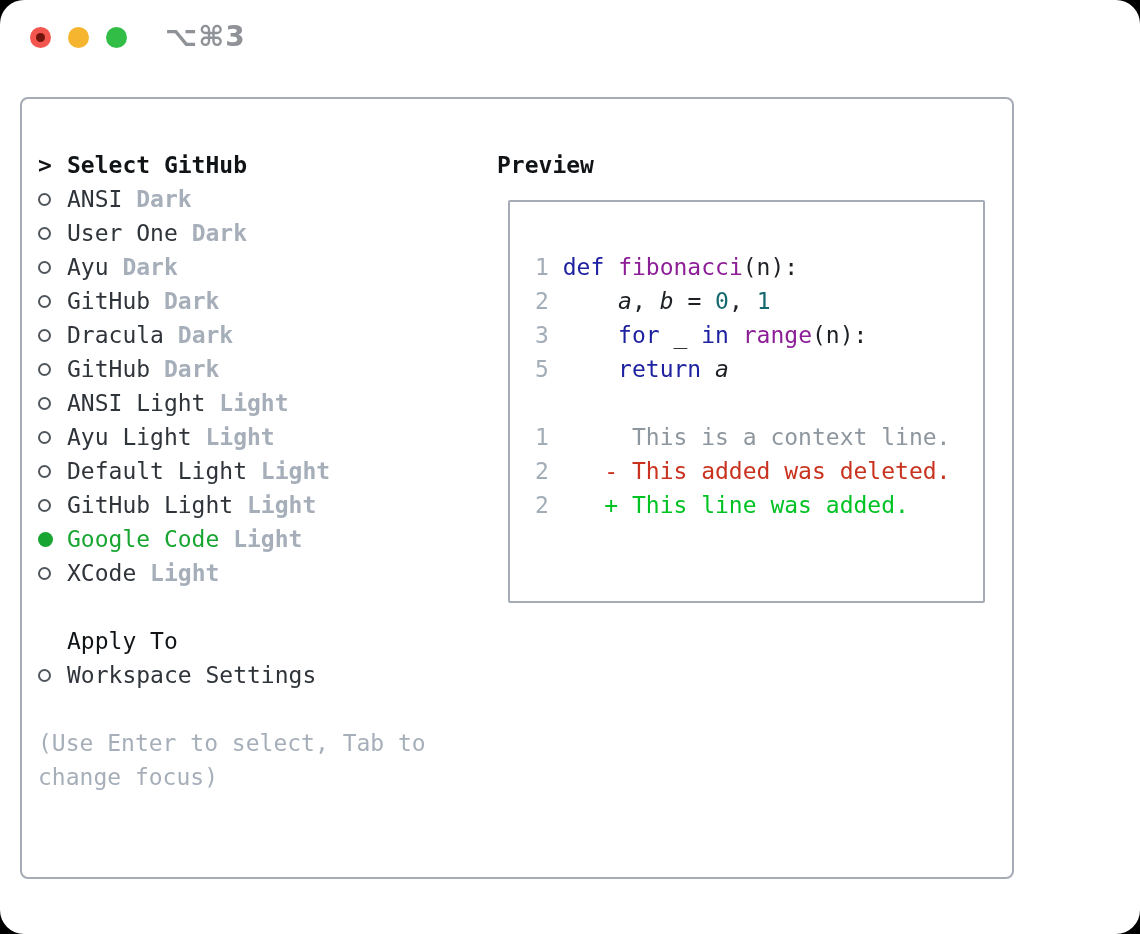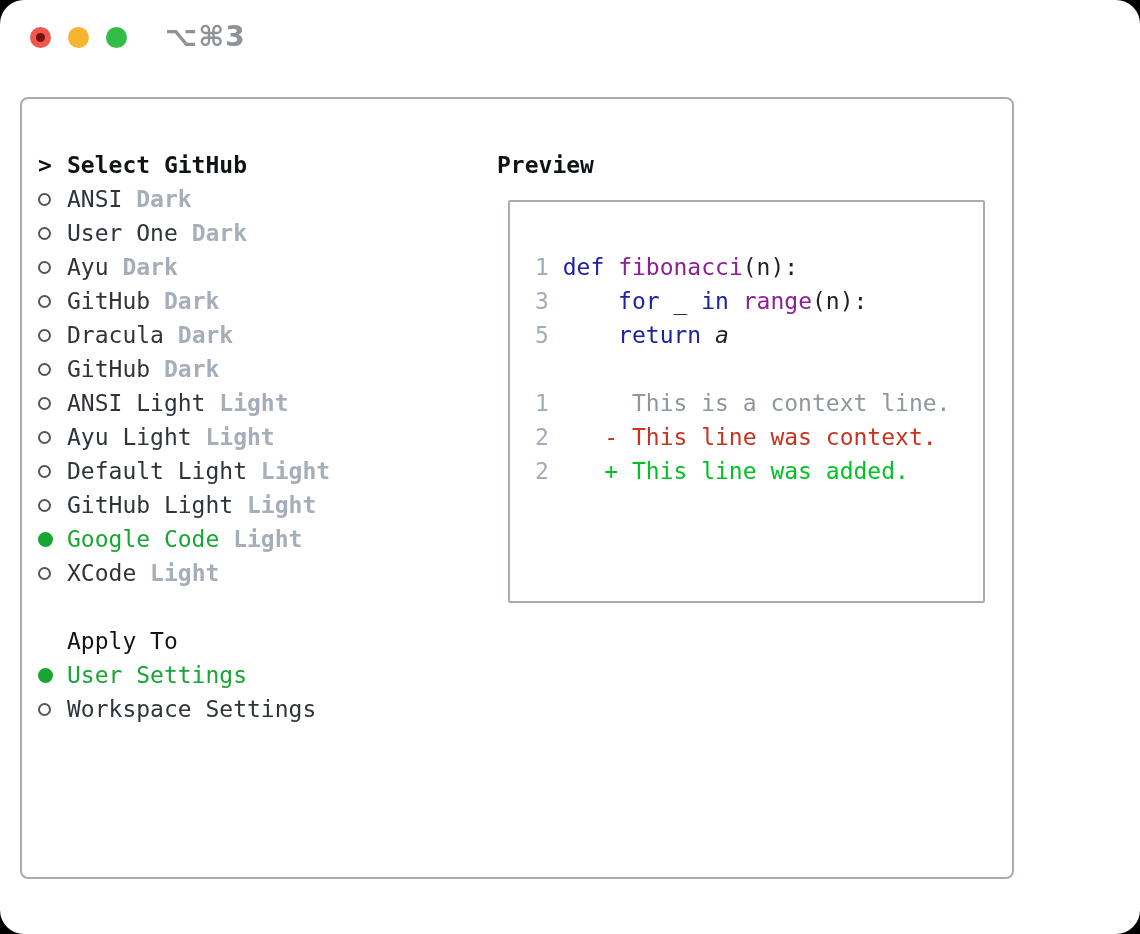--- a/index.html
+++ b/index.html
@@ -99,35 +99,36 @@
             <div class="row selected"><span class="marker"><span class="radio filled"></span></span><span class="item-name">Google Code</span><span class="item-variant"> Light</span></div>
             <div class="row"><span class="marker"><span class="radio"></span></span><span class="item-name">XCode</span><span class="item-variant"> Light</span></div>
           </div>
 
         <div class="apply-block">
           <div class="row">
             <span class="marker"></span>
             <span class="apply-title">Apply To</span>
           </div>
           <div id="apply-list">
-              <div class="row selected"><span class="marker"><span class="radio filled"></span></span><span class="item-name">User Settings</span></div>
               <div class="row"><span class="marker"><span class="radio"></span></span><span class="item-name">Workspace Settings</span></div>
             </div>
         </div>
 
+        <div class="hint">(Use Enter to select, Tab to change focus)</div>
       </div>
 
       <div class="preview-label">Preview</div>
       <div class="preview-box">
         <div class="code" id="preview-code">
             <div class="code-line"><span class="seg-ln">1</span><span class="seg-pl"> </span><span class="seg-kw">def</span><span class="seg-pl"> </span><span class="seg-fn">fibonacci</span><span class="seg-pl">(n):</span></div>
+            <div class="code-line"><span class="seg-ln">2</span><span class="seg-pl">     </span><span class="seg-va">a</span><span class="seg-pl">, </span><span class="seg-va">b</span><span class="seg-pl"> = </span><span class="seg-nu">0</span><span class="seg-pl">, </span><span class="seg-nu">1</span></div>
             <div class="code-line"><span class="seg-ln">3</span><span class="seg-pl">     </span><span class="seg-kw">for</span><span class="seg-pl"> _ </span><span class="seg-kw">in</span><span class="seg-pl"> </span><span class="seg-fn">range</span><span class="seg-pl">(n):</span></div>
             <div class="code-line"><span class="seg-ln">5</span><span class="seg-pl">     </span><span class="seg-kw">return</span><span class="seg-pl"> </span><span class="seg-va">a</span></div>
             <div class="code-line"></div>
             <div class="code-line"><span class="seg-ln">1</span><span class="seg-pl">      </span><span class="seg-ctx">This is a context line.</span></div>
-            <div class="code-line"><span class="seg-ln">2</span><span class="seg-pl">    </span><span class="seg-del">- This line was context.</span></div>
+            <div class="code-line"><span class="seg-ln">2</span><span class="seg-pl">    </span><span class="seg-del">- This added was deleted.</span></div>
             <div class="code-line"><span class="seg-ln">2</span><span class="seg-pl">    </span><span class="seg-add">+ This line was added.</span></div>
           </div>
       </div>
 
     </div>
   </div>
 </div>
 
 </body></html>

